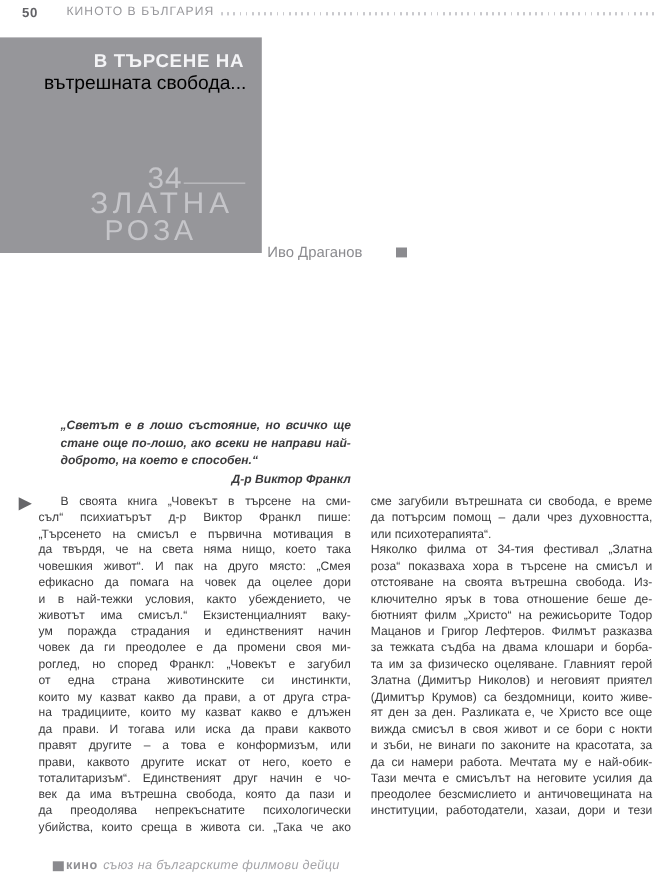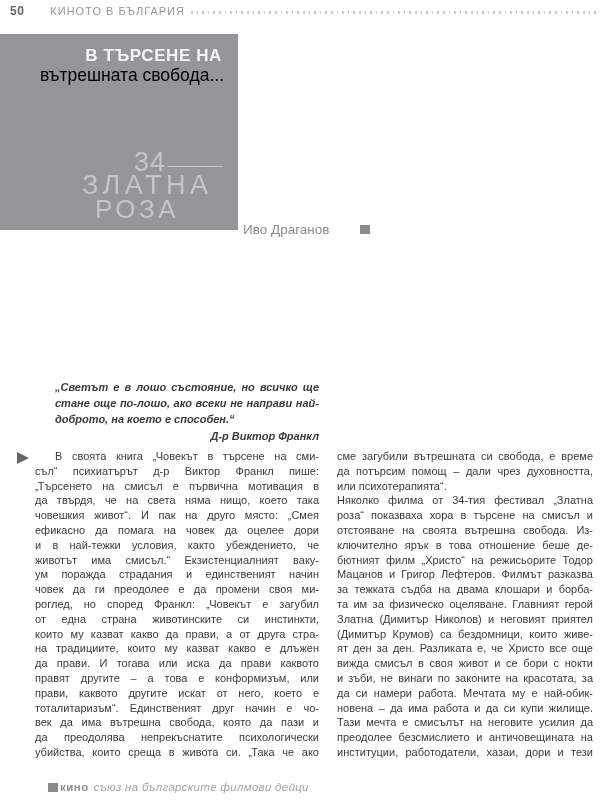--- a/index.html
+++ b/index.html
@@ -4,21 +4,21 @@
 <style>
   html,body{margin:0;padding:0;}
   body{
     width:600px;height:800px;background:#ffffff;position:relative;overflow:hidden;
     font-family:"Liberation Sans",sans-serif;
     -webkit-font-smoothing:antialiased;
   }
   .page{position:absolute;inset:0;}
 
   
-  .hdr{position:absolute;left:10px;top:4px;right:4px;height:14px;display:flex;align-items:center;}
+  .hdr{position:absolute;left:20px;top:4px;right:4px;height:14px;display:flex;align-items:center;}
   .pnum{font-size:12px;font-weight:700;color:#636367;letter-spacing:.5px;}
   .sect{font-size:11px;color:#97979b;letter-spacing:1px;margin-left:26px;white-space:nowrap;}
   .leader{flex:1;height:3px;margin-left:6px;margin-top:2px;
     background:repeating-linear-gradient(90deg,#c9c9cd 0 1.6px,transparent 1.6px 5.6px);}
 
   
   .tbox{position:absolute;left:0;top:34px;width:238px;height:196px;background:#96969a;}
   .t1{position:absolute;right:16px;top:12px;font-size:17px;font-weight:600;letter-spacing:.6px;
       color:#f4f4f6;white-space:nowrap;}
   .t2{position:absolute;right:14px;top:31px;font-size:17.5px;color:#000000;white-space:nowrap;}
@@ -128,21 +128,20 @@
       <div class="tline">бютният филм „Христо“ на режисьорите Тодор</div>
       <div class="tline">Мацанов и Григор Лефтеров. Филмът разказва</div>
       <div class="tline">за тежката съдба на двама клошари и борба-</div>
       <div class="tline">та им за физическо оцеляване. Главният герой</div>
       <div class="tline">Златна (Димитър Николов) и неговият приятел</div>
       <div class="tline">(Димитър Крумов) са бездомници, които живе-</div>
       <div class="tline">ят ден за ден. Разликата е, че Христо все още</div>
       <div class="tline">вижда смисъл в своя живот и се бори с нокти</div>
       <div class="tline">и зъби, не винаги по законите на красотата, за</div>
       <div class="tline">да си намери работа. Мечтата му е най-обик-</div>
-      <div class="tline">новена – да има работа и да си купи жилище.</div>
       <div class="tline">Тази мечта е смисълът на неговите усилия да</div>
       <div class="tline">преодолее безсмислието и античовещината на</div>
       <div class="tline">институции, работодатели, хазаи, дори и тези</div>
     </div>
 
   <footer class="ftr">
     <span class="fsq"></span>
     <span class="fbrand">кино</span>
     <span class="ftext">съюз на българските филмови дейци</span>
   </footer>

